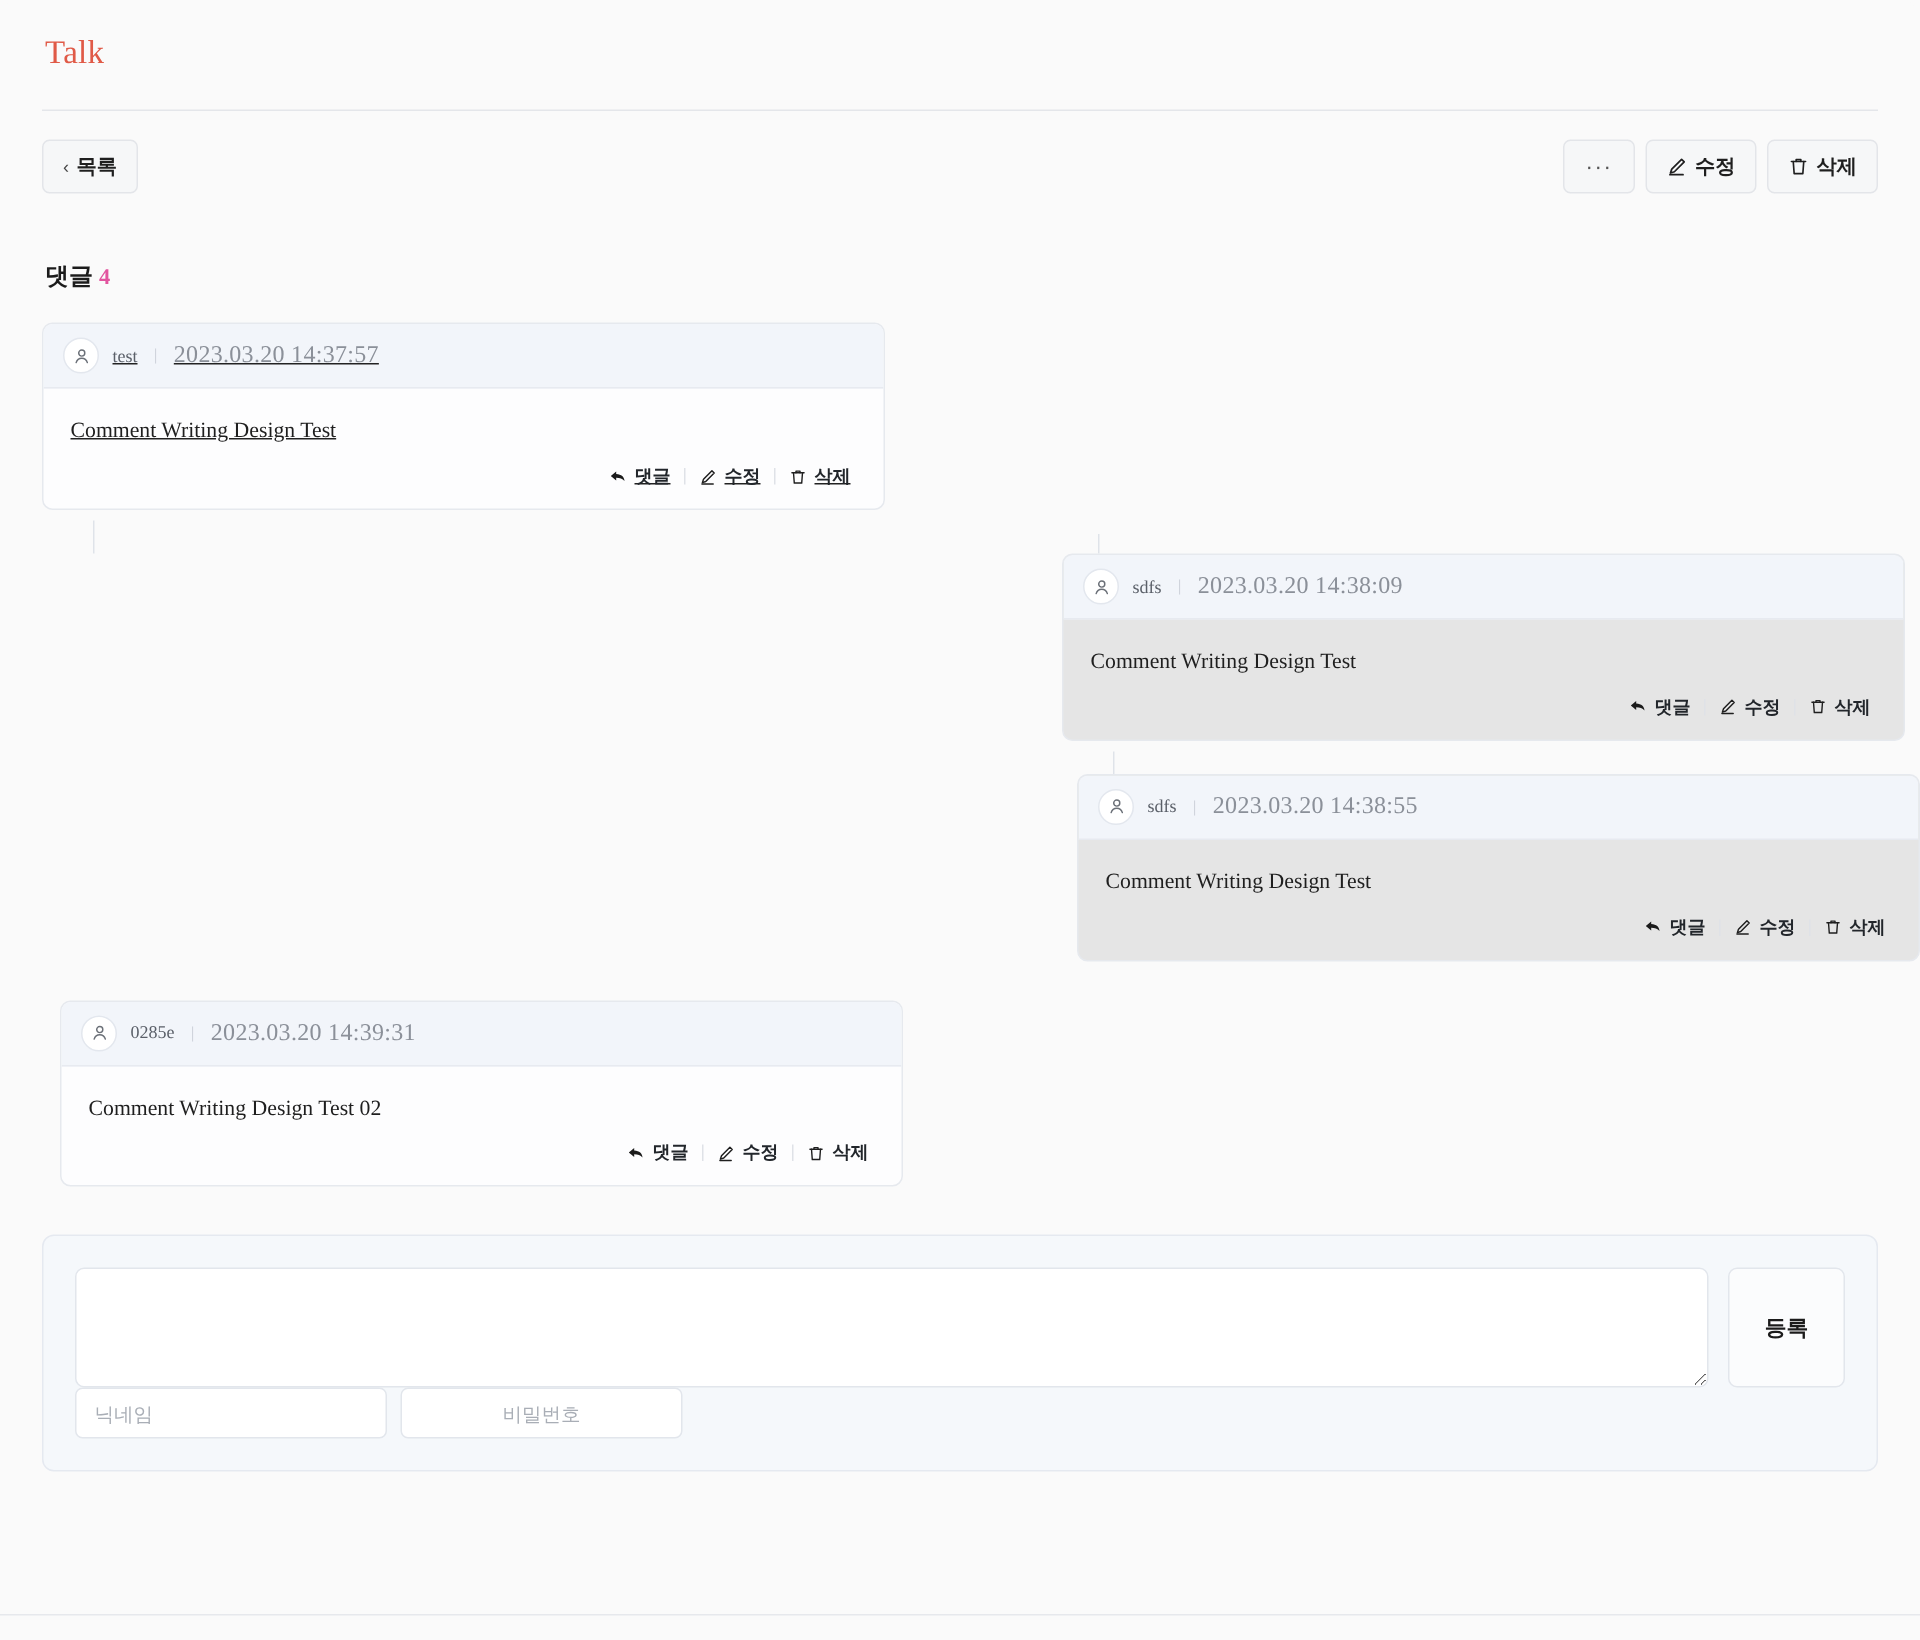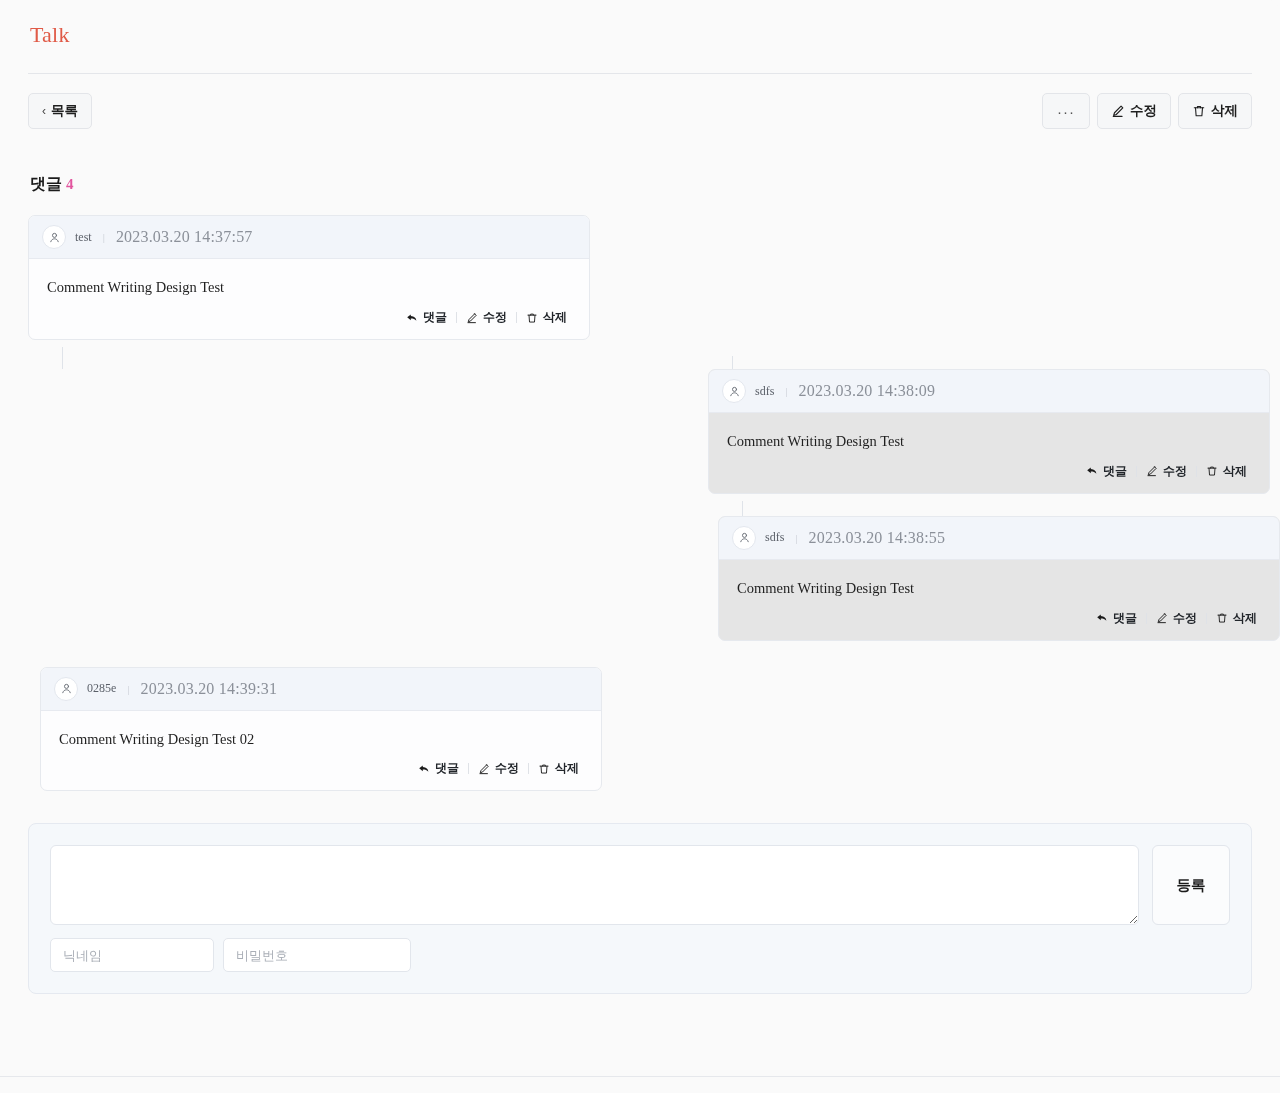--- a/index.html
+++ b/index.html
@@ -161,21 +161,20 @@
   }
   
   .write-box {
     margin-top: 32px;
     border: 1px solid #e5e9f0;
     border-radius: 8px;
     background: #f5f8fb;
     padding: 21px;
     display: flex;
     flex-direction: column;
-    gap: 13px;
   }
   .write-top { display: flex; gap: 13px; align-items: stretch; }
   .write-area {
     flex: 1 1 auto;
     height: 80px;
     border: 1px solid #e2e6ec;
     border-radius: 6px;
     background: #ffffff;
     resize: vertical;
     padding: 10px 12px;
@@ -202,22 +201,22 @@
     border: 1px solid #e2e6ec;
     border-radius: 5px;
     background: #ffffff;
     padding: 0 12px;
     font-family: "Liberation Sans", sans-serif;
     font-size: 13px;
     color: #222;
     outline: none;
   }
   .field::placeholder { color: #a9aeb6; }
-  .field.nickname { width: 164px; }
-  .field.password { width: 188px; }
+  .field.nickname { width: 208px; }
+  .field.password { width: 188px; text-align: center; }
   .footer-rule {
     position: absolute;
     left: 0; right: 0;
     top: 1076px;
     height: 1px;
     background: #e6e8ec;
   }
 </style>
 </head>
 <body>
@@ -260,21 +259,21 @@
     </div>
   </div>
 
   <div class="comments-heading">
     <span>댓글</span>
     <span class="count">4</span>
   </div>
 
   <div class="comment-list">
 
-    <div class="comment-row" style="margin-left:0;">
+    <div class="comment-row" style="margin-left:0;text-decoration:underline;">
       <div class="card">
         <div class="card-head">
           <span class="avatar">
             <svg viewBox="0 0 16 16" fill="none" stroke="#6b7078" stroke-width="1.2" stroke-linecap="round">
               <circle cx="8" cy="5.4" r="2.5"></circle>
                 <path d="M3.4 13.2c.7-2.4 2.5-3.6 4.6-3.6s3.9 1.2 4.6 3.6"></path>
             </svg>
           </span>
           <span class="c-user">test</span>
           <span class="sep-bar">|</span>

